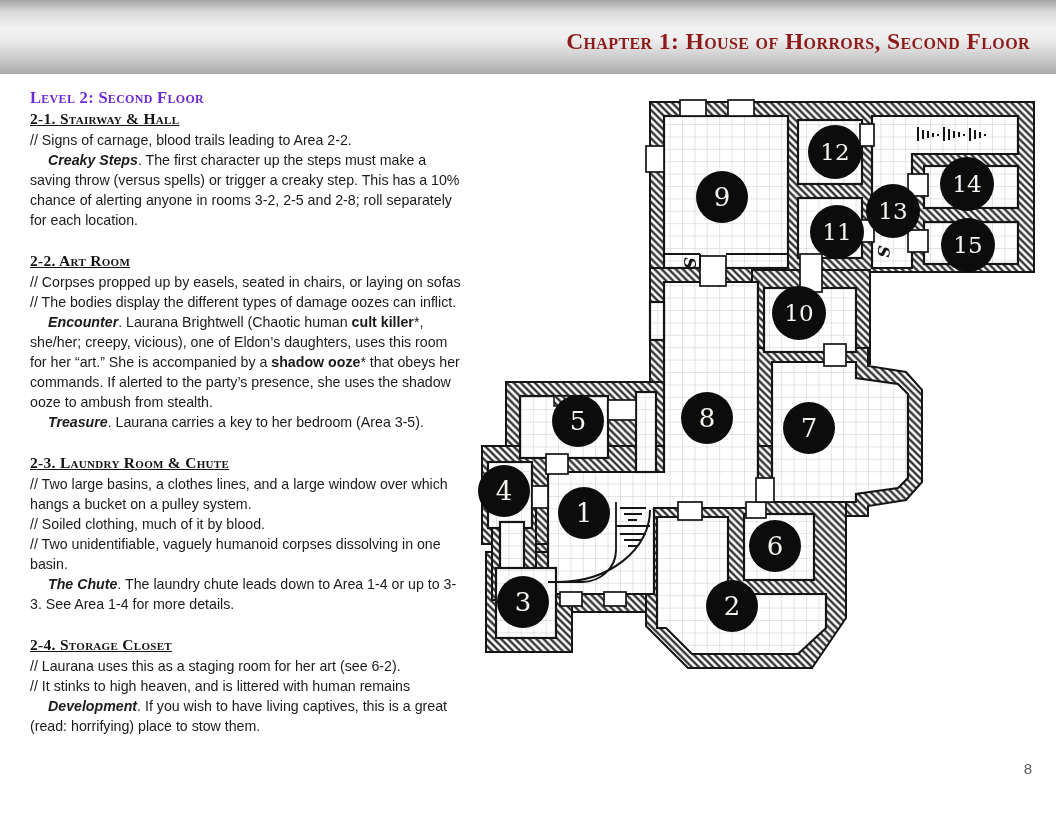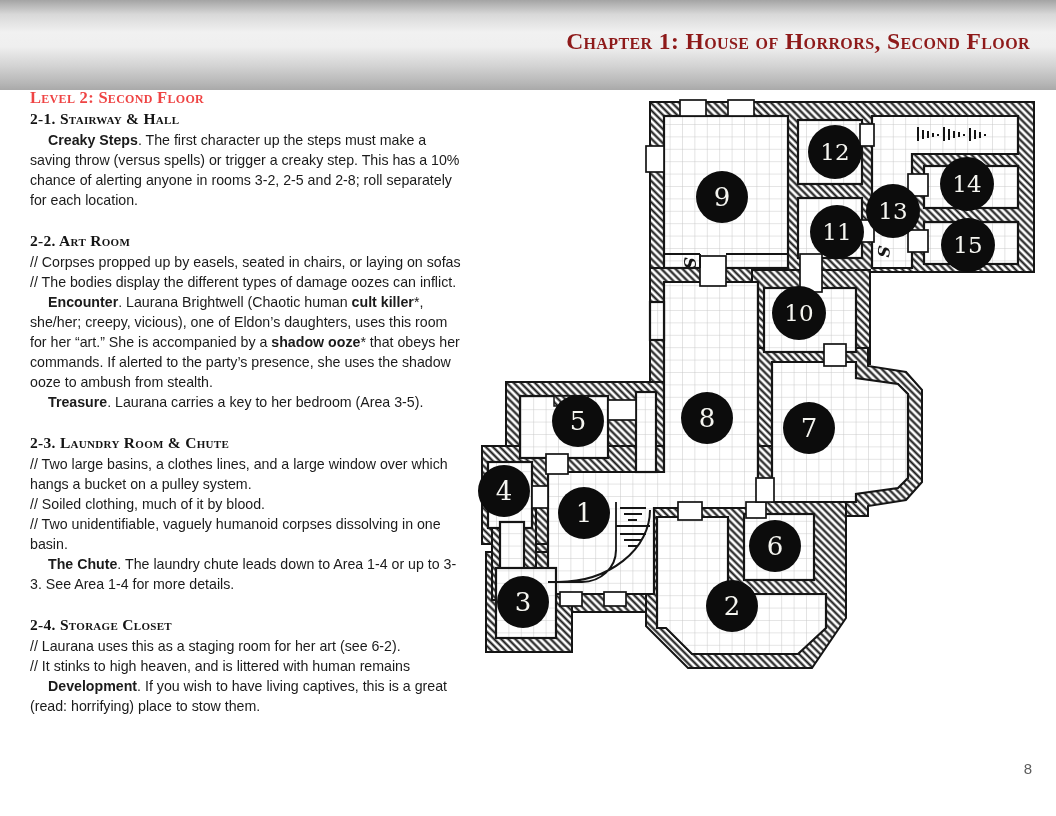--- a/index.html
+++ b/index.html
@@ -2,50 +2,50 @@
 <html><head>
 <meta charset="utf-8">
 <style>
   html,body{margin:0;padding:0;background:#ffffff;}
   body{
     width:1056px;height:816px;position:relative;overflow:hidden;
     font-family:"Liberation Sans",sans-serif;color:#1b1b1b;
   }
   
   .header-band{
-    position:absolute;left:0;top:0;width:1056px;height:90px;
+    position:absolute;left:0;top:0;width:1056px;height:74px;
     background:linear-gradient(to bottom,#a4a4a4 0%,#d8d8d8 16%,#f1f1f1 36%,#efefef 52%,#d2d2d2 74%,#b7b7b7 92%,#a9a9a9 100%);
   }
   .chapter-title{
     position:absolute;right:26px;top:28px;
     font-family:"Liberation Serif",serif;
     font-variant:small-caps;font-weight:700;
     font-size:23.5px;letter-spacing:0.4px;
     color:#8e1a1a;white-space:nowrap;
   }
   
   .text-column{
     position:absolute;left:30px;top:88px;width:434px;
     font-size:14.2px;line-height:20px;
   }
   .col-heading{
     font-family:"Liberation Serif",serif;font-variant:small-caps;
     font-weight:700;font-size:16.5px;line-height:19px;
-    color:#ef4444;letter-spacing:0.3px;margin:0 0 2px 0;
+    color:#6d28d9;letter-spacing:0.3px;margin:0 0 2px 0;
   }
   .sec-heading{
     font-family:"Liberation Serif",serif;font-variant:small-caps;
     font-weight:700;font-size:15.5px;line-height:19px;
-    color:#141414;letter-spacing:0.3px;margin:0 0 2px 0;
+    color:#141414;letter-spacing:0.3px;margin:0 0 2px 0;text-decoration:underline;
   }
   .section{margin:0 0 21px 0;}
   .section.first{margin-bottom:21px;}
   .para{margin:0;}
   .para.indent{text-indent:18px;}
-  .seg-bolditalic{font-weight:700;}
+  .seg-bolditalic{font-weight:700;font-style:italic;}
   .seg-bold{font-weight:700;}
   
   .map-wrap{position:absolute;left:478px;top:88px;width:562px;height:590px;}
   
   .page-number{
     position:absolute;right:24px;top:760px;
     font-size:15px;color:#5d5d5d;
   }
 </style>
 </head>
@@ -53,20 +53,21 @@
 
 <div class="header-band">
   <div class="chapter-title">Chapter 1: House of Horrors, Second Floor</div>
 </div>
 
 <div class="text-column">
   <div class="col-heading">Level 2: Second Floor</div>
   <div id="sections-root">
       <div class="section first">
         <div class="sec-heading">2-1. Stairway &amp; Hall</div>
+        <p class="para"><span>// Signs of carnage, blood trails leading to Area 2-2.</span></p>
         <p class="para indent"><span class="seg-bolditalic">Creaky Steps</span><span>. The first character up the steps must make a saving throw (versus spells) or trigger a creaky step. This has a 10% chance of alerting anyone in rooms 3-2, 2-5 and 2-8; roll separately for each location.</span></p>
       </div>
       <div class="section">
         <div class="sec-heading">2-2. Art Room</div>
         <p class="para"><span>// Corpses propped up by easels, seated in chairs, or laying on sofas</span></p>
         <p class="para"><span>// The bodies display the different types of damage oozes can inflict.</span></p>
         <p class="para indent"><span class="seg-bolditalic">Encounter</span><span>. Laurana Brightwell (Chaotic human </span><span class="seg-bold">cult killer</span><span>*, she/her; creepy, vicious), one of Eldon’s daughters, uses this room for her “art.” She is accompanied by a </span><span class="seg-bold">shadow ooze</span><span>* that obeys her commands. If alerted to the party’s presence, she uses the shadow ooze to ambush from stealth.</span></p>
         <p class="para indent"><span class="seg-bolditalic">Treasure</span><span>. Laurana carries a key to her bedroom (Area 3-5).</span></p>
       </div>
       <div class="section">

